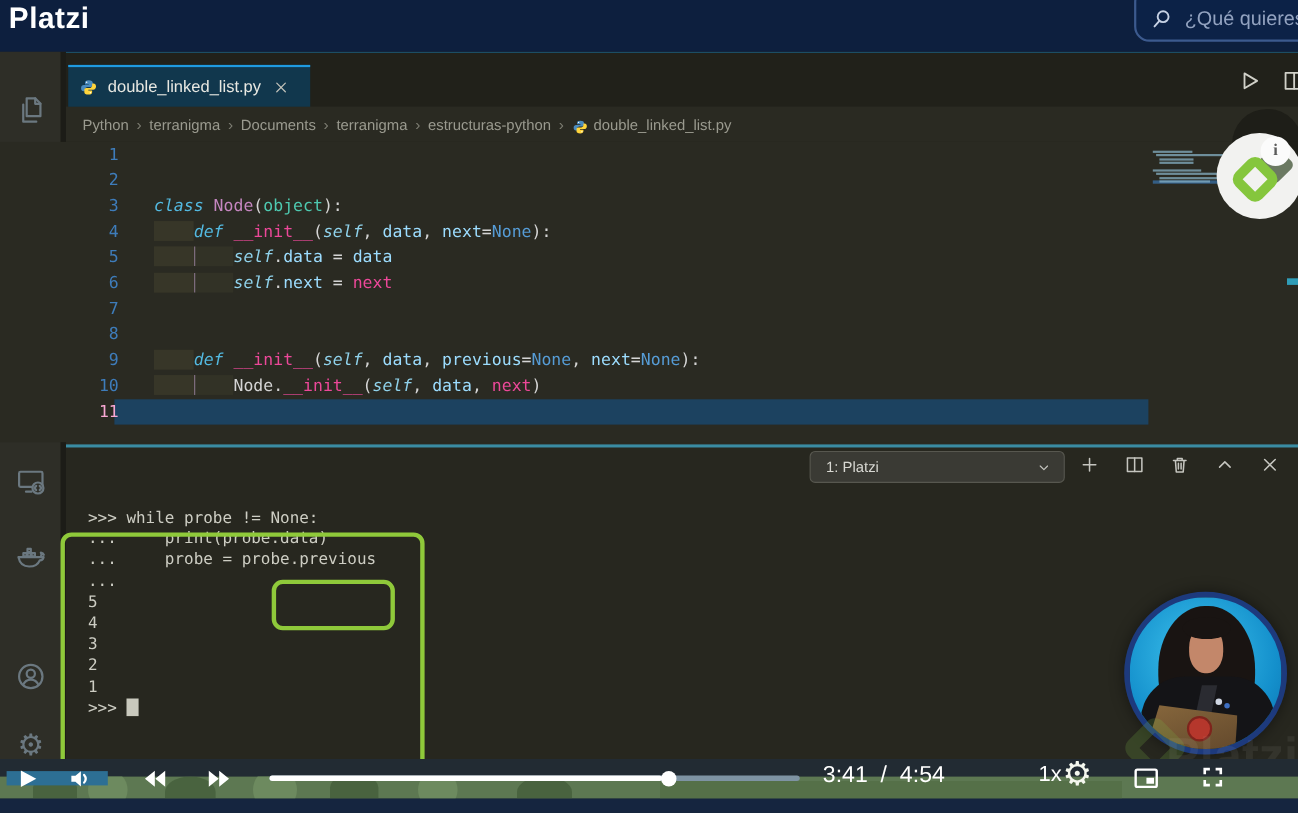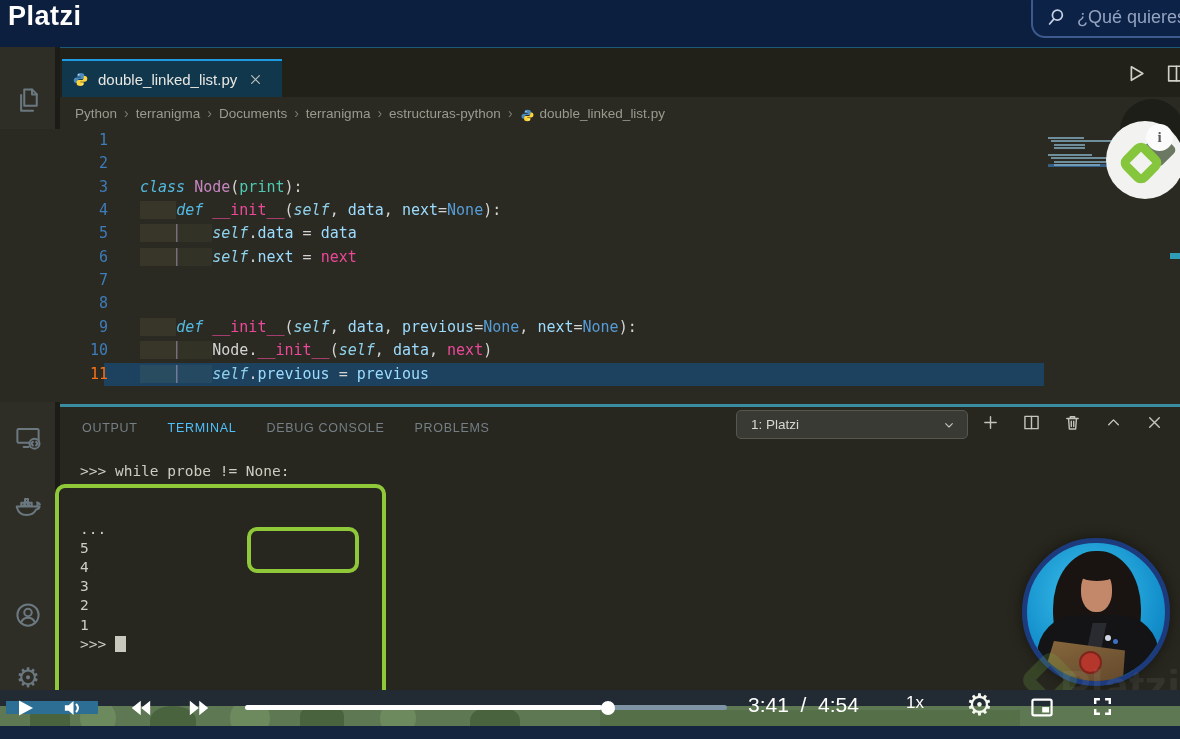--- a/index.html
+++ b/index.html
@@ -39,21 +39,21 @@
   .breadcrumb .icon { width:15px; height:15px; margin-right:5px; position:relative; top:2px;}
   .ea-run { left:1062px; width:25px; height:25px; position:absolute;}
   .ea-split { left:1104px; width:25px; height:25px; position:absolute;}
 
   
   .code-area { position:absolute; left:0px; top:82px; width:1180px; height:273px; background:#2a2a22; overflow:hidden; }
   .code-line { position:absolute; left:0; width:1180px; height:23.4px; font-family:"DejaVu Sans Mono","Liberation Mono",monospace;
                font-size:15px; line-height:23.4px; white-space:pre; }
   .code-line .hl { position:absolute; left:104px; top:0; width:940px; height:100%; background:#1c4260; }
   .ln { position:absolute; left:60px; width:48px; text-align:right; color:#3e7cba; }
-  .code-line.current .ln { color:#f97316; }
+  .code-line.current .ln { color:#f9a8d4; }
   .code-txt { position:absolute; left:140px; }
   .tok-kw { color:#53b9e0; font-style:italic; }
   .tok-cls { color:#c586c0; }
   .tok-base { color:#4ec9b0; }
   .tok-fn { color:#ec4899; }
   .tok-self { color:#8fd1ea; font-style:italic; }
   .tok-var { color:#9cdcfe; }
   .tok-none { color:#569cd6; }
   .tok-pl { color:#d4d4d4; }
   .ind0 { background:rgba(222,210,120,.08); }
@@ -129,21 +129,21 @@
   .ctl svg { display:block; }
   .c-play { left:13px; top:6px; width:24px; height:24px; }
   .c-vol { left:60px; top:5px; width:26px; height:26px; }
   .c-rew { left:126px; top:5px; width:28px; height:26px; }
   .c-fwd { left:186px; top:5px; width:28px; height:26px; }
   .progress { left:245px; top:14px; width:482px; height:8px; }
   .prog-track { position:absolute; left:0; top:1px; width:482px; height:5px; background:#7e93a3; border-radius:3px; }
   .prog-fill { position:absolute; left:0; top:1px; width:357px; height:5px; background:#fff; border-radius:3px; }
   .prog-knob { position:absolute; left:356px; top:-3px; width:14px; height:14px; background:#fff; border-radius:50%; }
   .c-time { left:748px; top:3px; font-size:21px; color:#fff; white-space:pre; font-family:"Liberation Sans",sans-serif; }
-  .c-speed { left:906px; top:3px; font-size:17px; color:#fff; }
+  .c-speed { left:944px; top:3px; font-size:20px; color:#fff; }
   .c-gear { left:966px; top:-3px; font-size:30px; color:#f4f7ee; }
   .c-pip { left:1027px; top:5px; width:30px; height:25px; }
   .c-fs { left:1090px; top:4px; width:25px; height:25px; }
 
   .watermark { position:absolute; left:1000px; top:640px; width:200px; height:99px; z-index:16; opacity:.6; pointer-events:none;}
   .wm-diamond { position:absolute; left:28px; top:18px; width:44px; height:44px; border:12px solid rgba(120,180,70,.35);
                 transform:rotate(45deg); border-radius:10px; }
   .wm-text { position:absolute; left:60px; top:20px; font-size:46px; font-weight:bold; color:rgba(255,255,255,.10); }
 </style>
 </head>
@@ -243,52 +243,46 @@
             <path fill="#ffd43b" stroke="none" d="M12 21.2c3.1 0 4.6-1.3 4.6-3.1v-2.2h-4.9V15H18c2 0 3.6-1.5 3.6-4.1 0-2.5-1.3-3.9-3.3-3.9h-1.7v2.4c0 1.9-1.6 3.3-3.4 3.3H9c-1.5 0-2.4 1.1-2.4 2.5v2.9c0 1.9 1.7 3.1 5.4 3.1z"></path>
             <circle cx="9.6" cy="5.3" r=".9" fill="#fff" stroke="none"></circle>
             <circle cx="14.4" cy="18.7" r=".9" fill="#fff" stroke="none"></circle>
           </svg></span>
         <span class="crumb">double_linked_list.py</span>
       </div>
 
     <div class="code-area" id="code-area">
         <div class="code-line" style="top: 0px;"><span class="ln">1</span><span class="code-txt"></span></div>
         <div class="code-line" style="top: 23.35px;"><span class="ln">2</span><span class="code-txt"></span></div>
-        <div class="code-line" style="top: 46.7px;"><span class="ln">3</span><span class="code-txt"><span class="tok-kw">class</span><span class="tok-pl"> </span><span class="tok-cls">Node</span><span class="tok-pl">(</span><span class="tok-base">print</span><span class="tok-pl">):</span></span></div>
+        <div class="code-line" style="top: 46.7px;"><span class="ln">3</span><span class="code-txt"><span class="tok-kw">class</span><span class="tok-pl"> </span><span class="tok-cls">Node</span><span class="tok-pl">(</span><span class="tok-base">object</span><span class="tok-pl">):</span></span></div>
         <div class="code-line" style="top: 70.05px;"><span class="ln">4</span><span class="code-txt"><span class="ind0">    </span><span class="tok-kw">def</span><span class="tok-pl"> </span><span class="tok-fn">__init__</span><span class="tok-pl">(</span><span class="tok-self">self</span><span class="tok-pl">, </span><span class="tok-var">data</span><span class="tok-pl">, </span><span class="tok-var">next</span><span class="tok-pl">=</span><span class="tok-none">None</span><span class="tok-pl">):</span></span></div>
         <div class="code-line" style="top: 93.4px;"><span class="ln">5</span><span class="code-txt"><span class="ind0">    </span><span class="ind1 ind-guide">    </span><span class="tok-self">self</span><span class="tok-pl">.</span><span class="tok-var">data</span><span class="tok-pl"> = </span><span class="tok-var">data</span></span></div>
         <div class="code-line" style="top: 116.75px;"><span class="ln">6</span><span class="code-txt"><span class="ind0">    </span><span class="ind1 ind-guide">    </span><span class="tok-self">self</span><span class="tok-pl">.</span><span class="tok-var">next</span><span class="tok-pl"> = </span><span class="tok-fn">next</span></span></div>
         <div class="code-line" style="top: 140.1px;"><span class="ln">7</span><span class="code-txt"></span></div>
         <div class="code-line" style="top: 163.45px;"><span class="ln">8</span></div>
         <div class="code-line" style="top: 186.8px;"><span class="ln">9</span><span class="code-txt"><span class="ind0">    </span><span class="tok-kw">def</span><span class="tok-pl"> </span><span class="tok-fn">__init__</span><span class="tok-pl">(</span><span class="tok-self">self</span><span class="tok-pl">, </span><span class="tok-var">data</span><span class="tok-pl">, </span><span class="tok-var">previous</span><span class="tok-pl">=</span><span class="tok-none">None</span><span class="tok-pl">, </span><span class="tok-var">next</span><span class="tok-pl">=</span><span class="tok-none">None</span><span class="tok-pl">):</span></span></div>
         <div class="code-line" style="top: 210.15px;"><span class="ln">10</span><span class="code-txt"><span class="ind0">    </span><span class="ind1 ind-guide">    </span><span class="tok-pl">Node</span><span class="tok-pl">.</span><span class="tok-fn">__init__</span><span class="tok-pl">(</span><span class="tok-self">self</span><span class="tok-pl">, </span><span class="tok-var">data</span><span class="tok-pl">, </span><span class="tok-fn">next</span><span class="tok-pl">)</span></span></div>
-        <div class="code-line current" style="top: 233.5px;"><div class="hl"></div><span class="ln">11</span><span class="code-txt"><span class="ind0">    </span><span class="ind1 ind-guide">    </span><span class="tok-self">self</span><span class="tok-pl">.</span><span class="tok-var">previous</span><span class="tok-pl"> = </span><span class="tok-var">previous</span></span></div>
+        <div class="code-line current" style="top: 233.5px;"><div class="hl"></div><span class="ln">11</span></div>
       </div>
 
     <div class="minimap" id="minimap">
         <div class="mm-row" style="top: 6.8px; left: 0px; width: 36.1px;"></div>
         <div class="mm-row" style="top: 10.2px; left: 3.2px; width: 68.4px;"></div>
         <div class="mm-row" style="top: 13.6px; left: 6.4px; width: 30.4px;"></div>
         <div class="mm-row" style="top: 17px; left: 6.4px; width: 30.4px;"></div>
         <div class="mm-row" style="top: 23.8px; left: 0px; width: 43.7px;"></div>
         <div class="mm-row" style="top: 27.2px; left: 3.2px; width: 96.9px;"></div>
         <div class="mm-row" style="top: 30.6px; left: 6.4px; width: 58.9px;"></div>
         <div class="mm-cur" style="top: 34px;"></div>
         <div class="mm-row" style="top: 34px; left: 6.4px; width: 45.6px;"></div>
       </div>
     <div class="scroll-marker"></div>
 
     <div class="panel-border"></div>
     <div class="panel">
-      <div class="panel-tabs" id="panel-tabs">
-          <span class="ptab">OUTPUT</span>
-          <span class="ptab active">TERMINAL</span>
-          <span class="ptab">DEBUG CONSOLE</span>
-          <span class="ptab">PROBLEMS</span>
-        </div>
       <div class="term-select">
         <span>1: Platzi</span>
         <span class="icon"><svg viewBox="0 0 24 24" width="100%" height="100%" fill="none" stroke="currentColor" stroke-width="1.6" stroke-linecap="round" stroke-linejoin="round">
               <path d="M7 10l5 5 5-5"></path>
             </svg></span>
       </div>
       <div class="panel-actions" id="panel-actions">
           <span class="pa"><svg viewBox="0 0 24 24" width="100%" height="100%" fill="none" stroke="currentColor" stroke-width="1.6" stroke-linecap="round" stroke-linejoin="round">
               <path d="M12 5.5v13M5.5 12h13"></path>
             </svg></span>
@@ -301,20 +295,22 @@
             </svg></span>
           <span class="pa"><svg viewBox="0 0 24 24" width="100%" height="100%" fill="none" stroke="currentColor" stroke-width="1.6" stroke-linecap="round" stroke-linejoin="round">
               <path d="M6.5 14.5l5.5-5.5 5.5 5.5"></path>
             </svg></span>
           <span class="pa"><svg viewBox="0 0 24 24" width="100%" height="100%" fill="none" stroke="currentColor" stroke-width="1.6" stroke-linecap="round" stroke-linejoin="round">
               <path d="M6.5 6.5l11 11M17.5 6.5l-11 11"></path>
             </svg></span>
         </div>
       <div class="terminal" id="terminal">
           <div class="tline" style="top: 7px;">&gt;&gt;&gt; while probe != None:</div>
+          <div class="tline" style="top: 26.2px;">...     print(probe.data)</div>
+          <div class="tline" style="top: 45.4px;">...     probe = probe.previous</div>
           <div class="tline" style="top: 64.6px;">...</div>
           <div class="tline" style="top: 83.8px;">5</div>
           <div class="tline" style="top: 103px;">4</div>
           <div class="tline" style="top: 122.2px;">3</div>
           <div class="tline" style="top: 141.4px;">2</div>
           <div class="tline" style="top: 160.6px;">1</div>
           <div class="tline" style="top: 179.8px;">&gt;&gt;&gt; <span class="cursor"></span></div>
         </div>
     </div>
 

